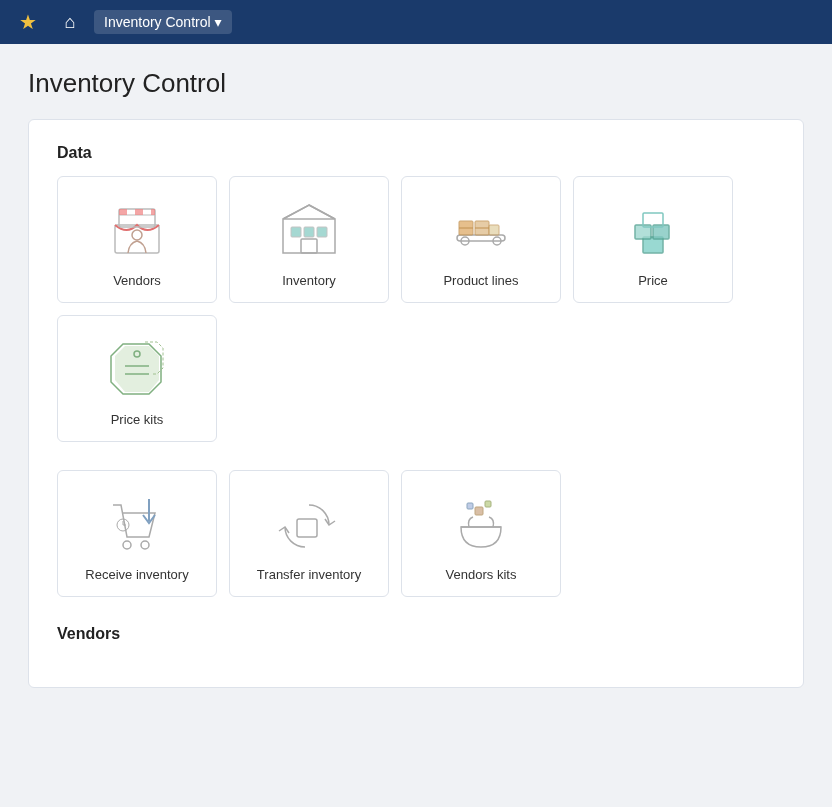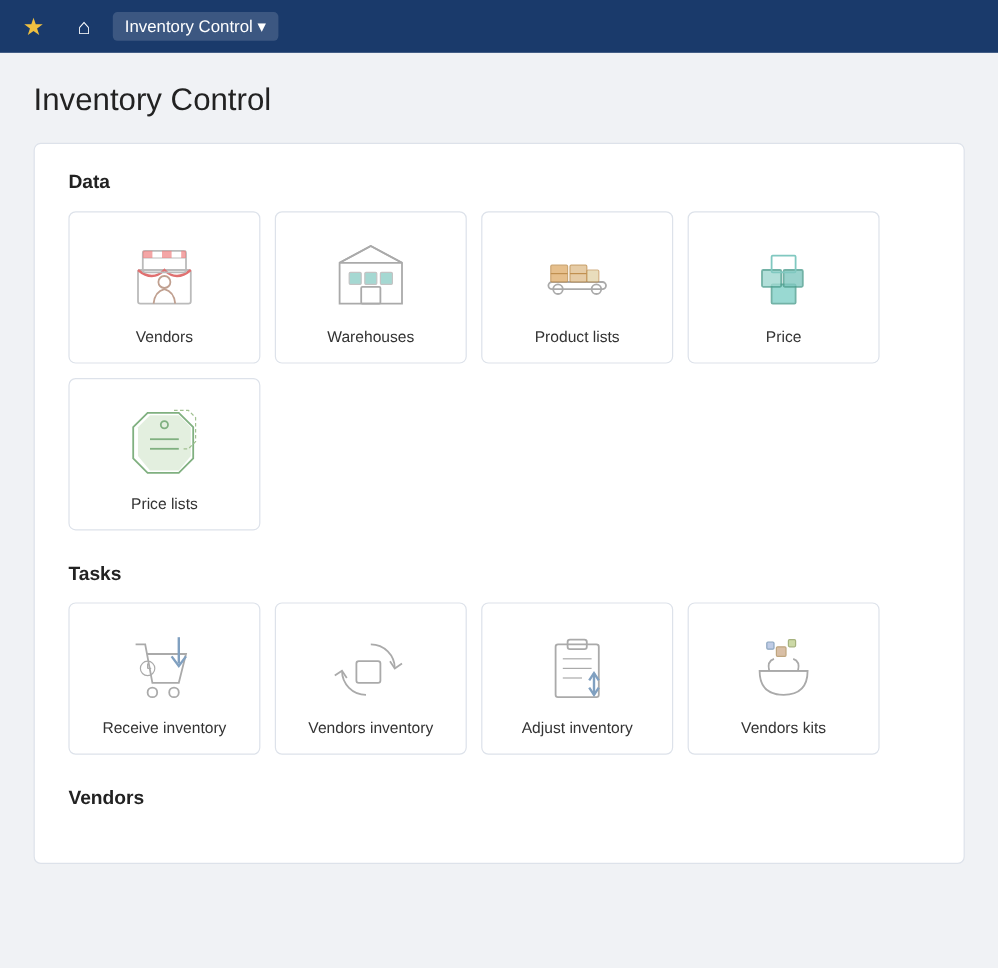--- a/index.html
+++ b/index.html
@@ -149,40 +149,40 @@
             <polygon points="32,8 58,22 58,56 6,56 6,22" fill="none" stroke="#aaa" stroke-width="1.5"></polygon>
             <polygon points="32,8 58,22 6,22" fill="none" stroke="#aaa" stroke-width="1.5"></polygon>
 
             <rect x="14" y="30" width="10" height="10" rx="1" fill="#80c8c0" opacity="0.7" stroke="#aaa" stroke-width="1"></rect>
             <rect x="27" y="30" width="10" height="10" rx="1" fill="#80c8c0" opacity="0.7" stroke="#aaa" stroke-width="1"></rect>
             <rect x="40" y="30" width="10" height="10" rx="1" fill="#80c8c0" opacity="0.7" stroke="#aaa" stroke-width="1"></rect>
 
             <rect x="24" y="42" width="16" height="14" rx="1" fill="none" stroke="#aaa" stroke-width="1.5"></rect>
           </svg>
         </div>
-        <span class="tile-label">Warehouses</span>
+        <span class="tile-label">Inventory</span>
       </div>
 
       <div class="tile">
         <div class="tile-icon">
           <svg width="64" height="64" viewBox="0 0 64 64">
 
             <rect x="8" y="38" width="48" height="6" rx="3" fill="none" stroke="#aaa" stroke-width="1.5"></rect>
             <circle cx="16" cy="44" r="4" fill="none" stroke="#aaa" stroke-width="1.5"></circle>
             <circle cx="48" cy="44" r="4" fill="none" stroke="#aaa" stroke-width="1.5"></circle>
 
             <rect x="10" y="24" width="14" height="14" rx="1" fill="#e0b070" opacity="0.8" stroke="#c09050" stroke-width="1"></rect>
             <rect x="26" y="24" width="14" height="14" rx="1" fill="#e0c090" opacity="0.8" stroke="#c09050" stroke-width="1"></rect>
             <rect x="40" y="28" width="10" height="10" rx="1" fill="#e0d0a0" opacity="0.7" stroke="#c09050" stroke-width="1"></rect>
 
             <line x1="10" y1="31" x2="24" y2="31" stroke="#c09050" stroke-width="1"></line>
             <line x1="26" y1="31" x2="40" y2="31" stroke="#c09050" stroke-width="1"></line>
           </svg>
         </div>
-        <span class="tile-label">Product lists</span>
+        <span class="tile-label">Product lines</span>
       </div>
 
       <div class="tile">
         <div class="tile-icon">
           <svg width="64" height="64" viewBox="0 0 64 64">
 
             <rect x="22" y="40" width="20" height="16" rx="1" fill="#80d0c8" opacity="0.8" stroke="#50a090" stroke-width="1.5"></rect>
             <rect x="14" y="28" width="16" height="14" rx="1" fill="#a0d8d0" opacity="0.8" stroke="#50a090" stroke-width="1.5"></rect>
             <rect x="32" y="28" width="16" height="14" rx="1" fill="#80c8c0" opacity="0.8" stroke="#50a090" stroke-width="1.5"></rect>
             <rect x="22" y="16" width="20" height="14" rx="1" fill="none" stroke="#80c8c0" stroke-width="1.5"></rect>
@@ -199,25 +199,24 @@
             <path d="M20,10 L44,10 L54,20 L54,44 L44,56 L20,56 L10,44 L10,20 Z" fill="#c8e0c0" opacity="0.5"></path>
 
             <circle cx="32" cy="18" r="3" fill="none" stroke="#80b080" stroke-width="1.5"></circle>
 
             <line x1="20" y1="30" x2="44" y2="30" stroke="#80b080" stroke-width="1.5"></line>
             <line x1="20" y1="38" x2="44" y2="38" stroke="#80b080" stroke-width="1.5"></line>
 
             <path d="M40,6 L52,6 L58,12 L58,32 L52,38 L48,38" fill="none" stroke="#a0c090" stroke-width="1" stroke-dasharray="3,2"></path>
           </svg>
         </div>
-        <span class="tile-label">Price lists</span>
+        <span class="tile-label">Price kits</span>
       </div>
     </div>
 
-    <div class="section-title">Tasks</div>
     <div class="tiles-row">
 
       <div class="tile">
         <div class="tile-icon">
           <svg width="64" height="64" viewBox="0 0 64 64">
 
             <circle cx="22" cy="54" r="4" fill="none" stroke="#aaa" stroke-width="1.5"></circle>
             <circle cx="40" cy="54" r="4" fill="none" stroke="#aaa" stroke-width="1.5"></circle>
             <polyline points="8,14 16,14 22,46 44,46 50,22 18,22" fill="none" stroke="#aaa" stroke-width="1.5"></polyline>
 
@@ -237,43 +236,24 @@
           <svg width="64" height="64" viewBox="0 0 64 64">
 
             <rect x="20" y="28" width="20" height="18" rx="2" fill="none" stroke="#aaa" stroke-width="1.5"></rect>
 
             <path d="M32,14 A20,20 0 0,1 52,34" fill="none" stroke="#aaa" stroke-width="1.5"></path>
             <polyline points="48,28 52,34 58,30" fill="none" stroke="#aaa" stroke-width="1.5"></polyline>
             <path d="M28,56 A20,20 0 0,1 8,36" fill="none" stroke="#aaa" stroke-width="1.5"></path>
             <polyline points="12,42 8,36 2,40" fill="none" stroke="#aaa" stroke-width="1.5"></polyline>
           </svg>
         </div>
-        <span class="tile-label">Vendors inventory</span>
-      </div>
-
-
-      <div class="tile">
-        <div class="tile-icon">
-          <svg width="64" height="64" viewBox="0 0 64 64">
-
-            <rect x="14" y="14" width="36" height="44" rx="2" fill="none" stroke="#aaa" stroke-width="1.5"></rect>
-
-            <line x1="20" y1="26" x2="44" y2="26" stroke="#aaa" stroke-width="1"></line>
-            <line x1="20" y1="34" x2="44" y2="34" stroke="#aaa" stroke-width="1"></line>
-            <line x1="20" y1="42" x2="36" y2="42" stroke="#aaa" stroke-width="1"></line>
-
-            <line x1="46" y1="38" x2="46" y2="56" stroke="#80a0c0" stroke-width="2"></line>
-            <polyline points="42,44 46,38 50,44" fill="none" stroke="#80a0c0" stroke-width="2"></polyline>
-            <polyline points="42,50 46,56 50,50" fill="none" stroke="#80a0c0" stroke-width="2"></polyline>
-
-            <rect x="24" y="10" width="16" height="8" rx="2" fill="none" stroke="#aaa" stroke-width="1.5"></rect>
-          </svg>
-        </div>
-        <span class="tile-label">Adjust inventory</span>
-      </div>
+        <span class="tile-label">Transfer inventory</span>
+      </div>
+
+
 
       <div class="tile">
         <div class="tile-icon">
           <svg width="64" height="64" viewBox="0 0 64 64">
 
             <path d="M12,36 Q12,56 32,56 Q52,56 52,36 Z" fill="none" stroke="#aaa" stroke-width="1.5"></path>
             <line x1="12" y1="36" x2="52" y2="36" stroke="#aaa" stroke-width="1.5"></line>
 
             <path d="M20,36 Q18,28 24,26" fill="none" stroke="#aaa" stroke-width="1.5"></path>
             <path d="M44,36 Q46,28 40,26" fill="none" stroke="#aaa" stroke-width="1.5"></path>

